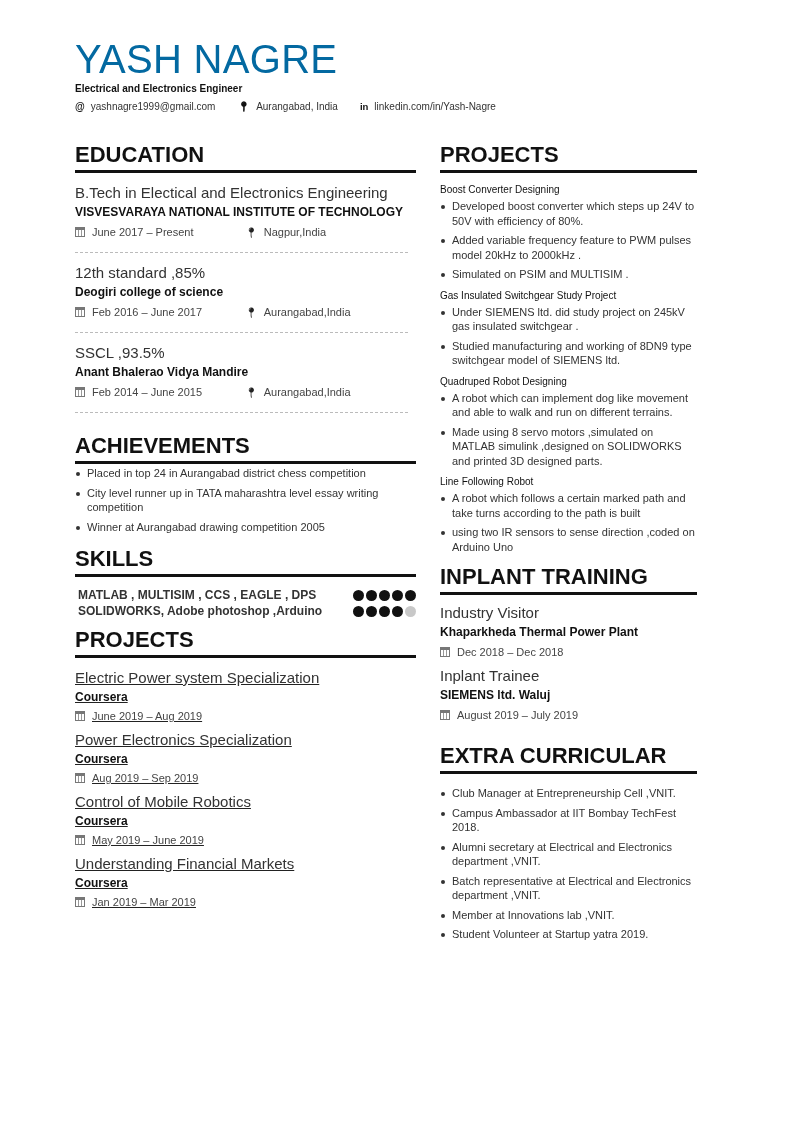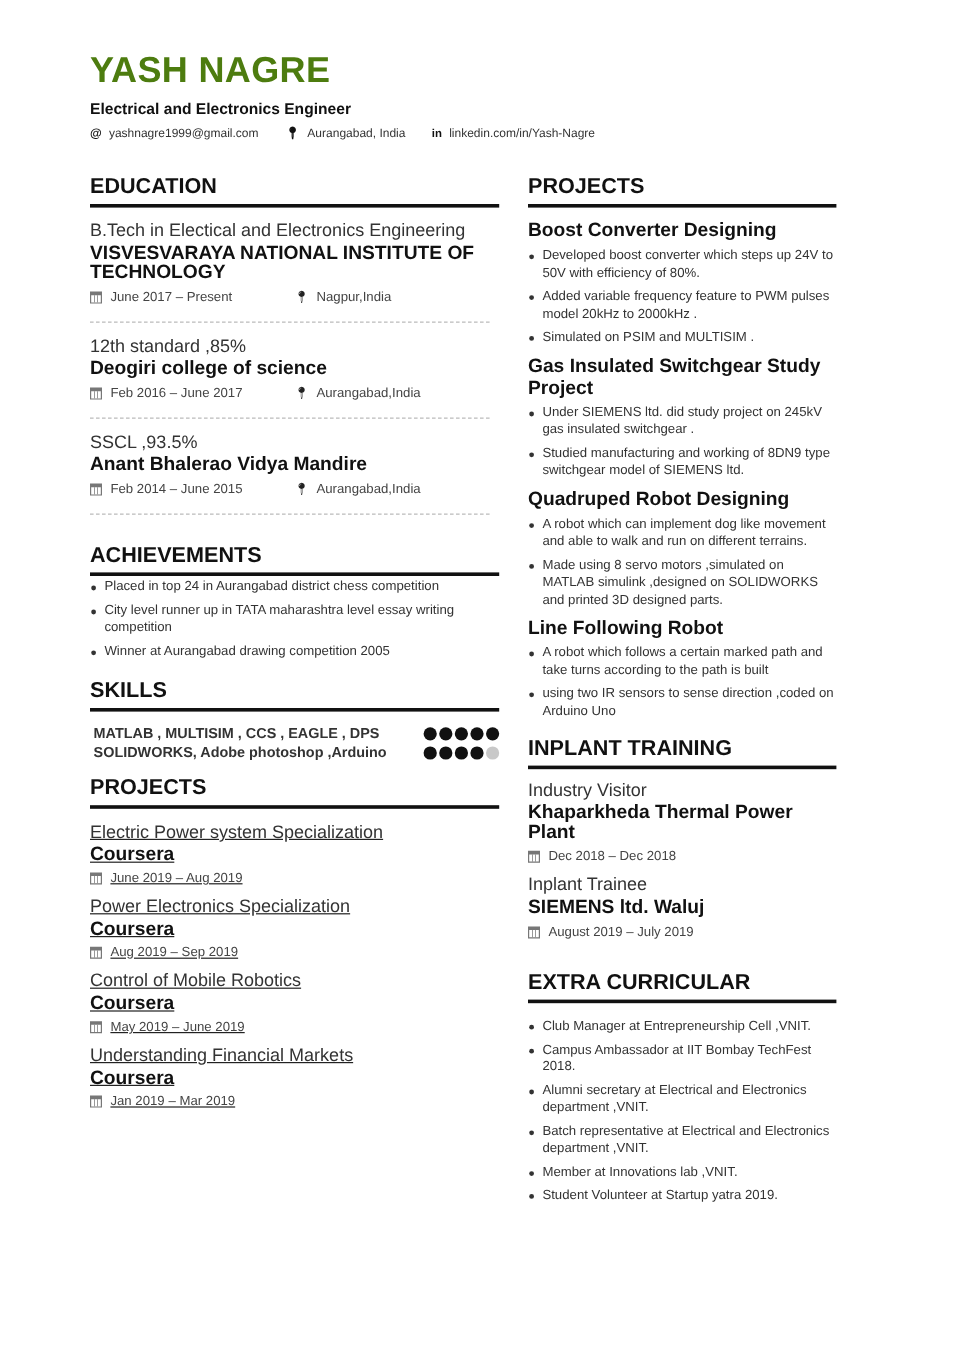--- a/index.html
+++ b/index.html
@@ -1,36 +1,36 @@
 <!DOCTYPE html>
 <html><head>
 <meta charset="utf-8">
 <style>
   * { margin: 0; padding: 0; box-sizing: border-box; }
   html, body { width: 794px; height: 1123px; background: #ffffff; }
   body { font-family: "Liberation Sans", "DejaVu Sans", sans-serif; color: #222; position: relative; overflow: hidden; }
 
   .header { position: absolute; left: 75px; top: 40px; }
-  .name { font-size: 30px; font-weight: bold; color: #4d7c0f; letter-spacing: 0.3px; line-height: 38px; }
-  .role { font-size: 13px; font-weight: bold; color: #111; margin-top: 5px; }
+  .name { font-size: 40px; font-weight: normal; color: #0369a1; letter-spacing: 0.3px; line-height: 38px; }
+  .role { font-size: 10px; font-weight: bold; color: #111; margin-top: 5px; }
   .contacts { display: flex; margin-top: 7px; font-size: 10px; color: #333; }
   .contact { display: flex; align-items: center; margin-right: 22px; }
   .contact .ic { font-size: 10px; margin-right: 6px; font-weight: bold; color: #111; }
   .contact .li { font-weight: bold; font-size: 9.5px; }
 
   .col { position: absolute; top: 142px; }
   .col-left { left: 75px; width: 341px; }
   .col-right { left: 440px; width: 257px; }
 
-  .sec-title { font-size: 18px; font-weight: bold; color: #111; line-height: 26px; padding-bottom: 2px; border-bottom: 3px solid #111; }
+  .sec-title { font-size: 22px; font-weight: bold; color: #111; line-height: 26px; padding-bottom: 2px; border-bottom: 3px solid #111; }
 
   .edu-item { padding: 10px 0 14px 0; border-bottom: 1px dashed #bbb; margin-right: 8px; }
   .edu-item:last-child { margin-bottom: 0; }
   .entry-title { font-size: 15px; color: #333; line-height: 19px; }
-  .entry-org { font-size: 16px; font-weight: bold; color: #111; line-height: 16px; margin-top: 2px; }
+  .entry-org { font-size: 12px; font-weight: bold; color: #111; line-height: 16px; margin-top: 2px; }
   .meta { display: flex; font-size: 11px; color: #444; margin-top: 6px; }
   .meta .date { width: 170px; display: flex; align-items: center; }
   .meta .loc { display: flex; align-items: center; }
   .cal { display: inline-block; width: 10px; height: 10px; border: 1px solid #777; border-top-width: 3px; margin-right: 7px; position: relative; background:
     repeating-linear-gradient(90deg, transparent 0 2px, #999 2px 3px), #fff; }
   .pin { display: inline-block; font-size: 10px; margin-right: 6px; color: #222; }
 
   .bullets { list-style: none; }
   .bullets li { position: relative; padding-left: 12px; font-size: 11px; color: #333; line-height: 14.5px; margin-bottom: 5px; }
   .bullets li::before { content: ""; position: absolute; left: 1px; top: 6px; width: 4px; height: 4px; border-radius: 50%; background: #333; }
@@ -38,21 +38,21 @@
   .skills { margin-top: 10px; text-align: center; }
   .skill-row { display: flex; justify-content: space-between; align-items: center; height: 16px; }
   .skill-name { font-size: 12px; font-weight: bold; color: #333; margin-left: 3px; }
   .dots { display: flex; }
   .dot { width: 11px; height: 11px; border-radius: 50%; background: #111; margin-left: 2px; }
   .dot.off { background: #c8c8c8; }
 
   .course { margin-top: 8px; text-decoration: underline; }
   .course .meta { margin-top: 5px; }
 
-  .proj-title { font-size: 16px; font-weight: bold; color: #111; margin-top: 8px; margin-bottom: 4px; }
+  .proj-title { font-size: 10px; font-weight: normal; color: #111; margin-top: 8px; margin-bottom: 4px; }
   .train-item { margin-top: 8px; }
 </style>
 </head>
 <body>
 
 <div class="header">
   <div class="name">YASH NAGRE</div>
   <div class="role">Electrical and Electronics Engineer</div>
   <div class="contacts">
     <div class="contact">

